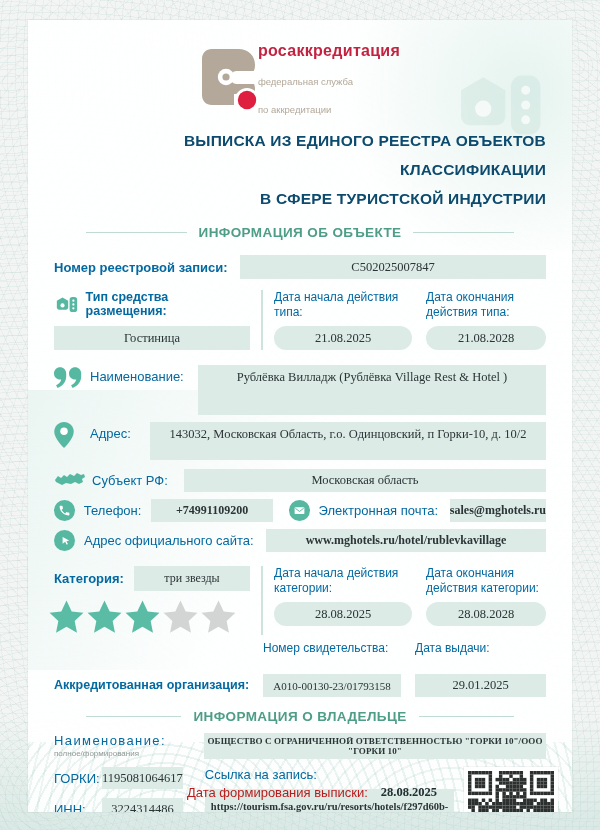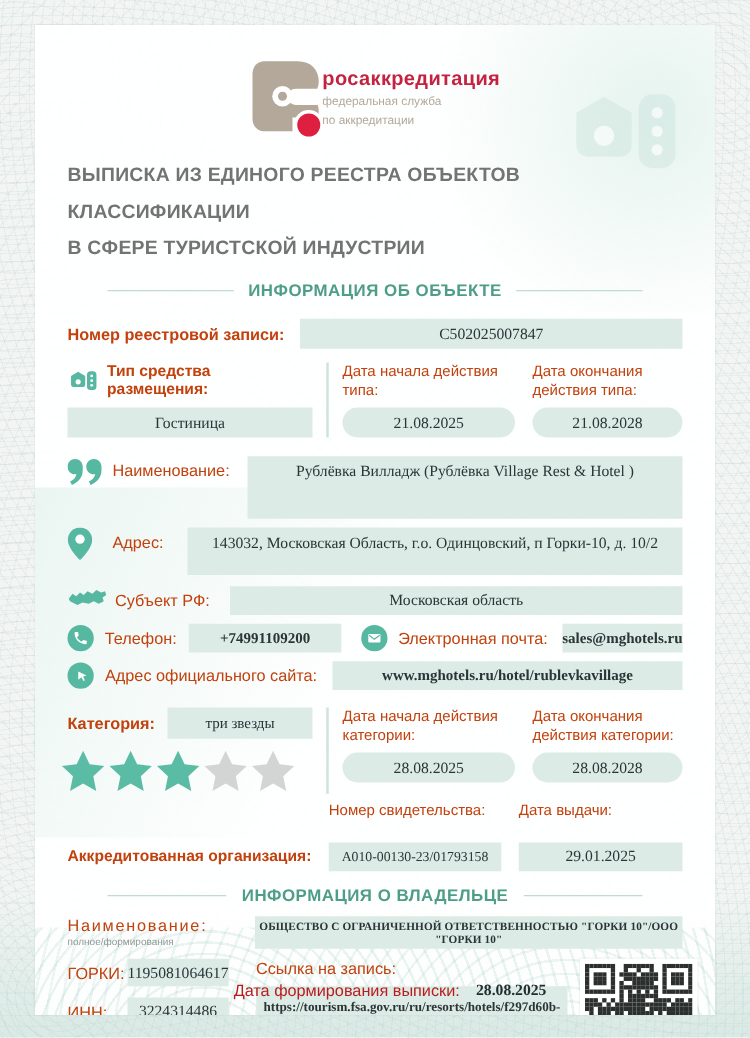--- a/index.html
+++ b/index.html
@@ -31,29 +31,29 @@
       repeating-radial-gradient(circle at 25% 160%, rgba(100,175,155,.13) 0 2px, transparent 2px 9px),
       repeating-radial-gradient(circle at 78% 180%, rgba(100,175,155,.11) 0 2px, transparent 2px 11px); }
   .watermark { position:absolute; right:26px; top:48px; width:96px; height:74px; opacity:.5; pointer-events:none; }
 
   .content { position:relative; padding:0 26px; }
 
   
   .logo-row { margin-top:24px; height:70px; display:flex; justify-content:center; align-items:center; gap:0; }
   .logo-mark { position:relative; width:58px; height:64px; }
   .logo-text .lt1 { font-size:16px; font-weight:bold; color:#c32341; letter-spacing:.3px; }
-  .logo-text .lt2 { font-size:9.5px; color:#b3a899; line-height:1.3; margin-top:3px; }
-
-  .doc-title { margin-top:12px; text-align:left; font-weight:bold; font-size:15.5px; line-height:29px; color:#737373; letter-spacing:.2px; }
+  .logo-text .lt2 { font-size:9.5px; color:#b3a899; line-height:1.3; margin-top:16px; }
+
+  .doc-title { margin-top:12px; text-align:right; font-weight:bold; font-size:15.5px; line-height:29px; color:#0c4a6e; letter-spacing:.2px; }
 
   .section-head { margin:12px 32px 0 32px; display:flex; align-items:center; gap:12px; }
   .section-head .line { flex:1; height:1px; background:#c0dbd3; }
   .section-head .txt { font-size:13.5px; font-weight:bold; color:#4e9d87; letter-spacing:.4px; white-space:nowrap; }
 
-  .lbl { font-size:13px; color:#c2410c; }
+  .lbl { font-size:13px; color:#0369a1; }
   .lbl.b { font-weight:bold; }
   .lbl.sm { font-size:12px; line-height:1.25; }
 
   .vbox { background:#dcebe6; display:flex; align-items:center; justify-content:center;
     font-family:"Liberation Serif","DejaVu Serif",serif; font-size:12.5px; color:#2b3436; text-align:center; }
   .vbox.top { align-items:flex-start; padding-top:5px; }
   .vbox.bold { font-weight:bold; }
 
   .row-registry { margin-top:15px; display:flex; align-items:center; }
   .row-registry .lbl { width:186px; }

